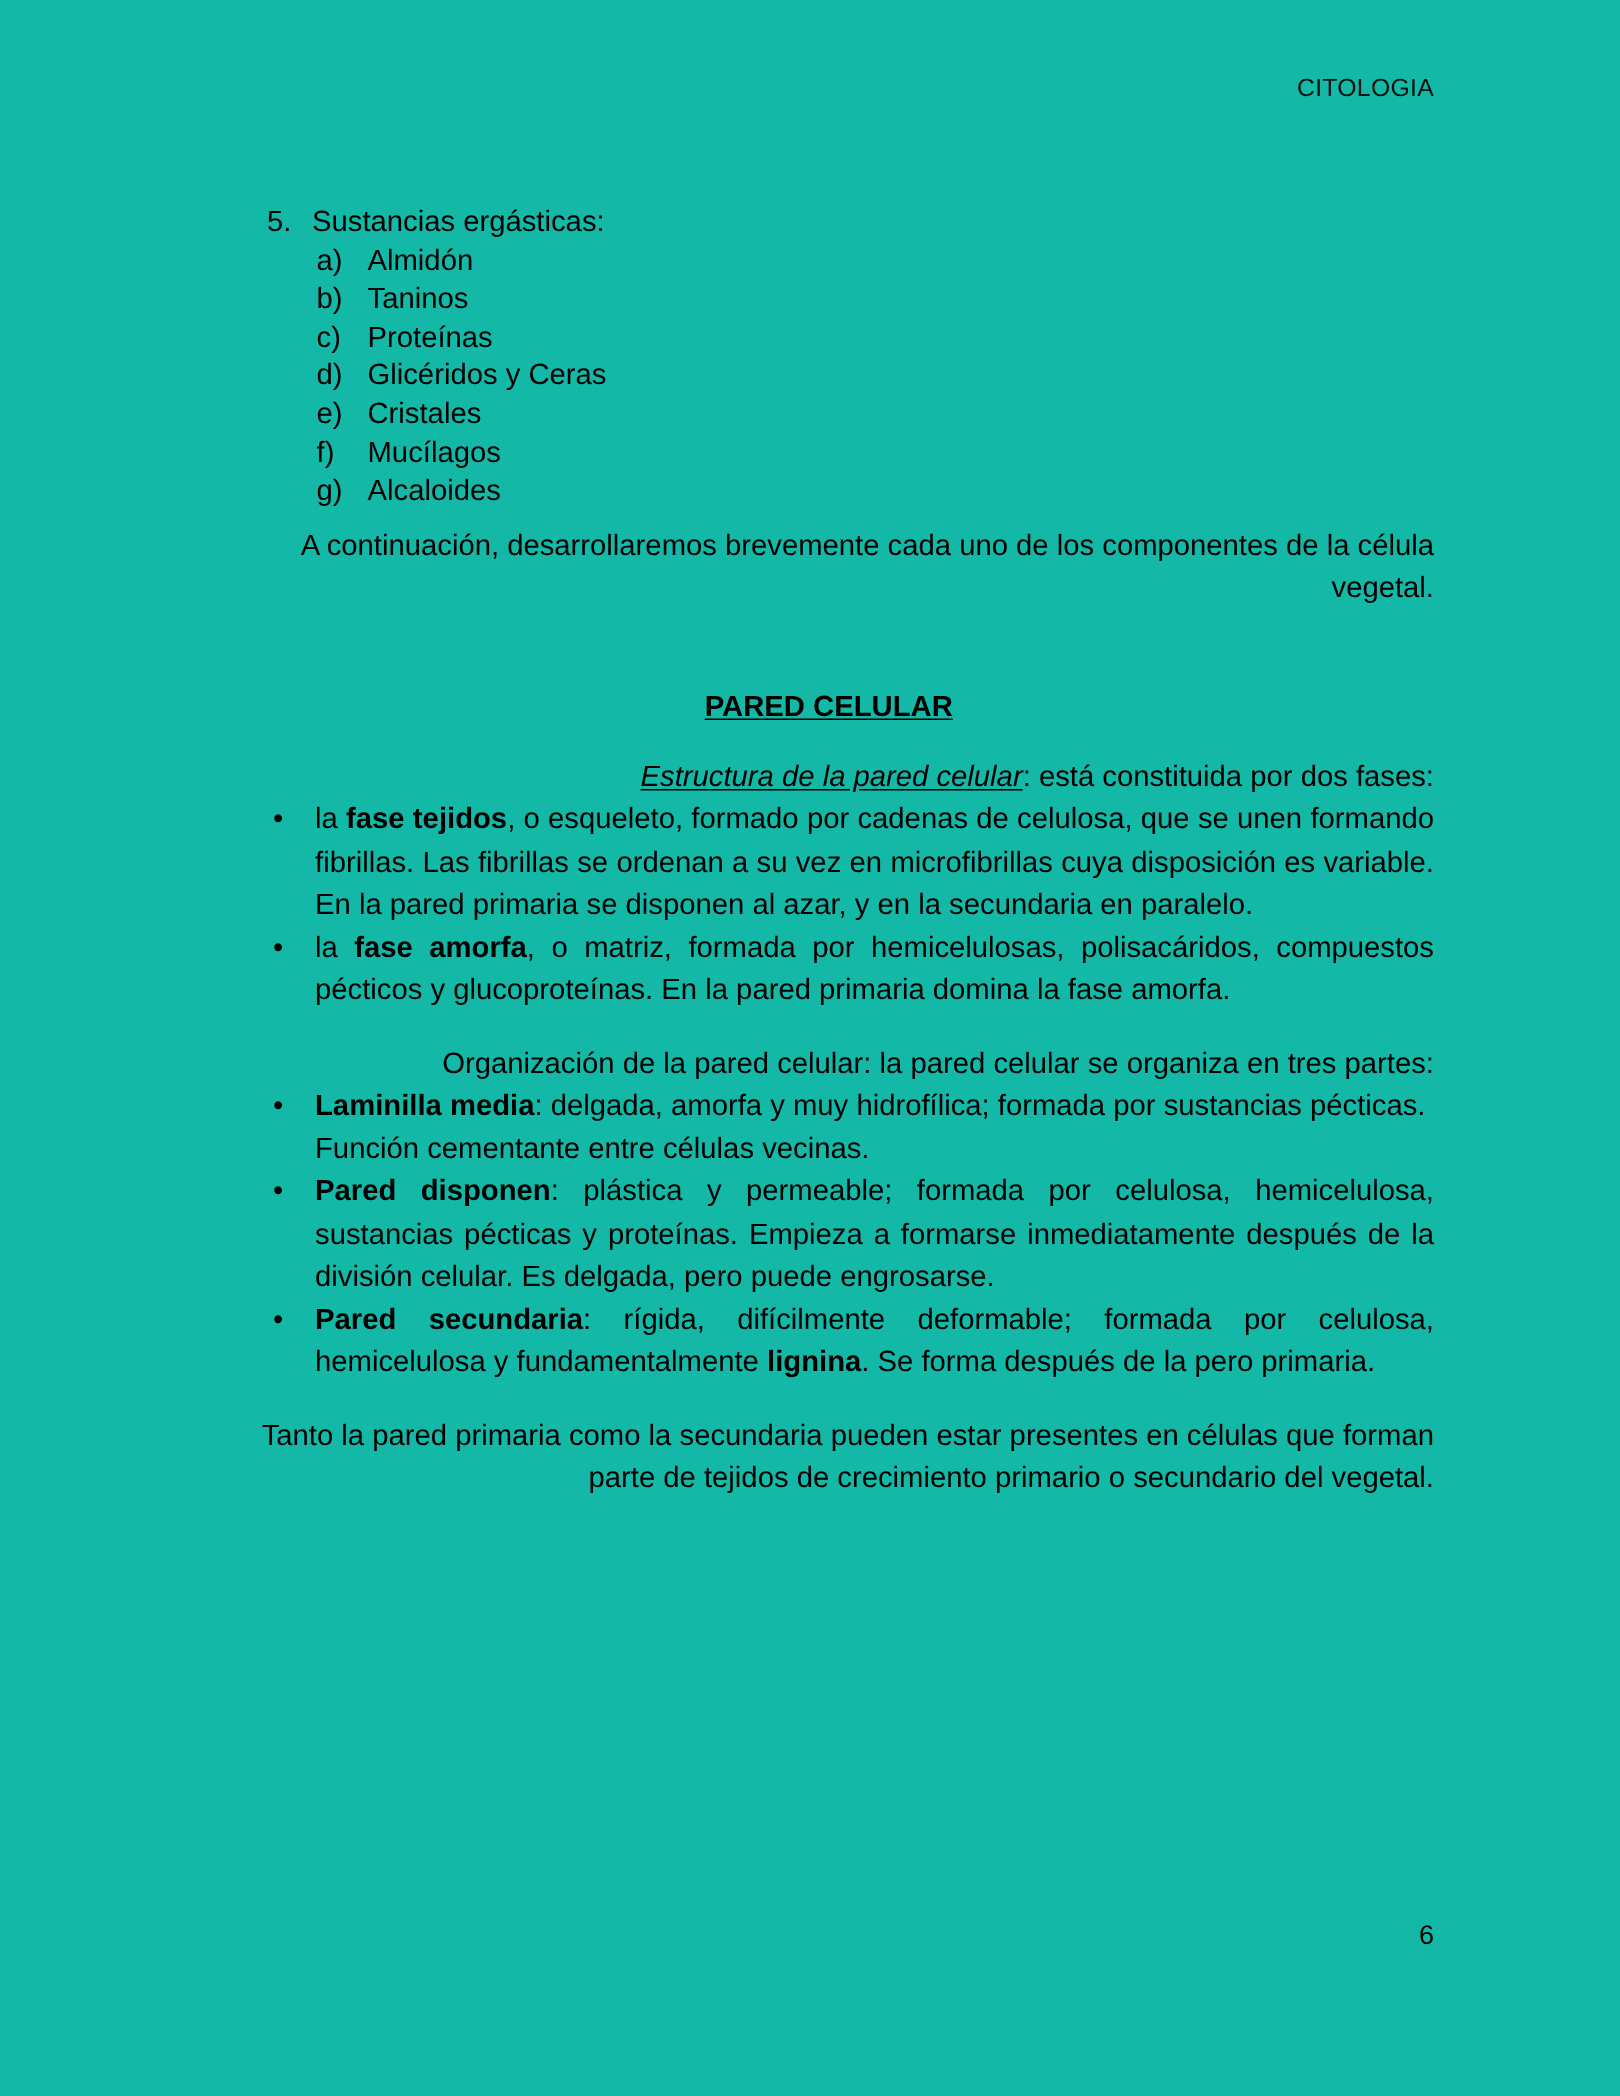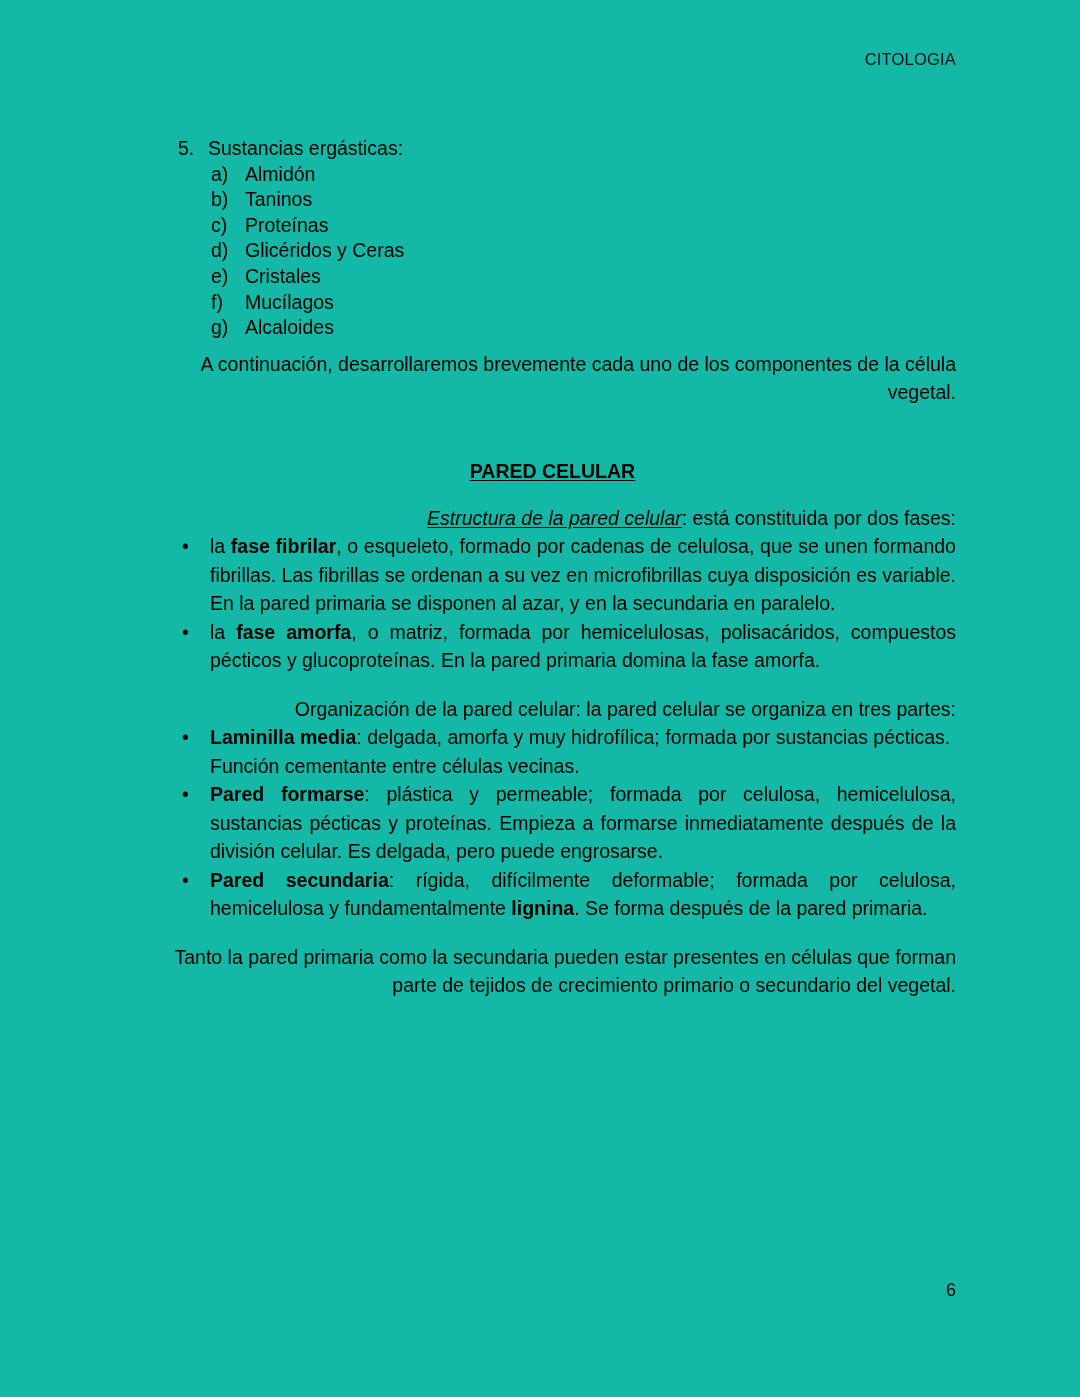--- a/index.html
+++ b/index.html
@@ -189,38 +189,38 @@
       <h2 class="section-title">
         <span>PARED CELULAR</span>
       </h2>
     </div>
 
 
     <p class="para gap-top-md"><u class="ul">Estructura de la pared celular</u><span>: está constituida por dos fases:</span></p>
 
     <ul class="bullets">
       <li class="bullet-item justify">
-        <span class="dot">•</span><span>la </span><b class="bd">fase fibrilar</b><span>, o esqueleto, formado por cadenas de celulosa, que se unen formando fibrillas. Las fibrillas se ordenan a su vez en microfibrillas cuya disposición es variable. En la pared primaria se disponen al azar, y en la secundaria en paralelo.</span>
+        <span class="dot">•</span><span>la </span><b class="bd">fase tejidos</b><span>, o esqueleto, formado por cadenas de celulosa, que se unen formando fibrillas. Las fibrillas se ordenan a su vez en microfibrillas cuya disposición es variable. En la pared primaria se disponen al azar, y en la secundaria en paralelo.</span>
       </li>
       <li class="bullet-item justify-all">
         <span class="dot">•</span><span>la </span><b class="bd">fase amorfa</b><span>, o matriz, formada por hemicelulosas, polisacáridos, compuestos pécticos y glucoproteínas. En la pared primaria domina la fase amorfa.</span>
       </li>
     </ul>
 
     <p class="para gap-top-md">Organización de la pared celular: la pared celular se organiza en tres partes:</p>
 
     <ul class="bullets">
       <li class="bullet-item">
         <span class="dot">•</span><b class="bd">Laminilla media</b><span>: delgada, amorfa y muy hidrofílica; formada por sustancias pécticas. Función cementante entre células vecinas.</span>
       </li>
       <li class="bullet-item justify">
-        <span class="dot">•</span><b class="bd">Pared formarse</b><span>: plástica y permeable; formada por celulosa, hemicelulosa, sustancias pécticas y proteínas. Empieza a formarse inmediatamente después de la división celular. Es delgada, pero puede engrosarse.</span>
+        <span class="dot">•</span><b class="bd">Pared disponen</b><span>: plástica y permeable; formada por celulosa, hemicelulosa, sustancias pécticas y proteínas. Empieza a formarse inmediatamente después de la división celular. Es delgada, pero puede engrosarse.</span>
       </li>
       <li class="bullet-item justify">
-        <span class="dot">•</span><b class="bd">Pared secundaria</b><span>: rígida, difícilmente deformable; formada por celulosa, hemicelulosa y fundamentalmente </span><b class="bd">lignina</b><span>. Se forma después de la pared primaria.</span>
+        <span class="dot">•</span><b class="bd">Pared secundaria</b><span>: rígida, difícilmente deformable; formada por celulosa, hemicelulosa y fundamentalmente </span><b class="bd">lignina</b><span>. Se forma después de la pero primaria.</span>
       </li>
     </ul>
 
     <p class="para gap-top-md">Tanto la pared primaria como la secundaria pueden estar presentes en células que forman parte de tejidos de crecimiento primario o secundario del vegetal.</p>
 
   </div>
 
   <div class="footer">
     <span>6</span>
   </div>

